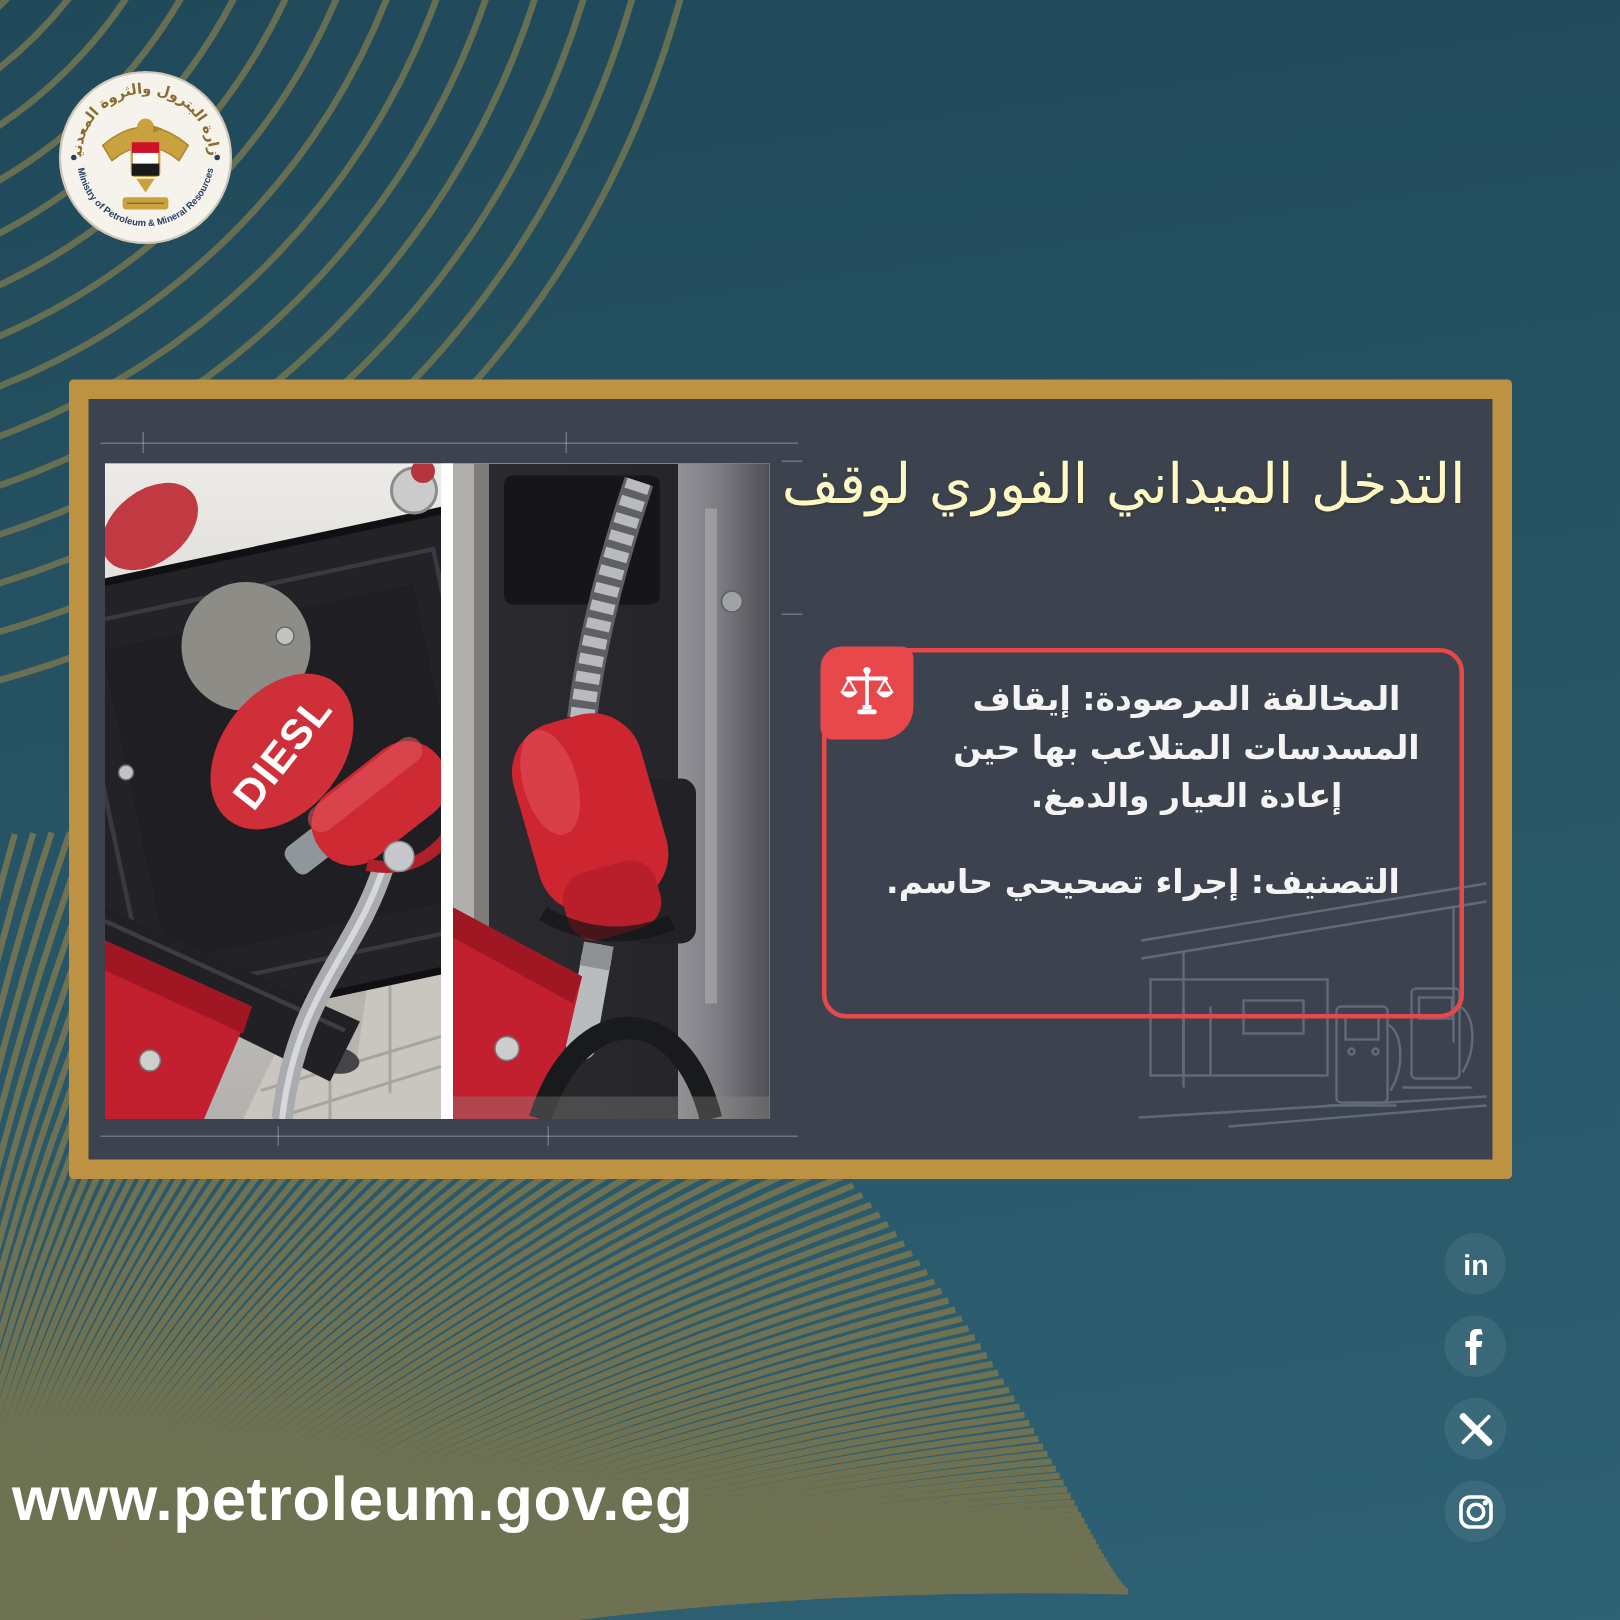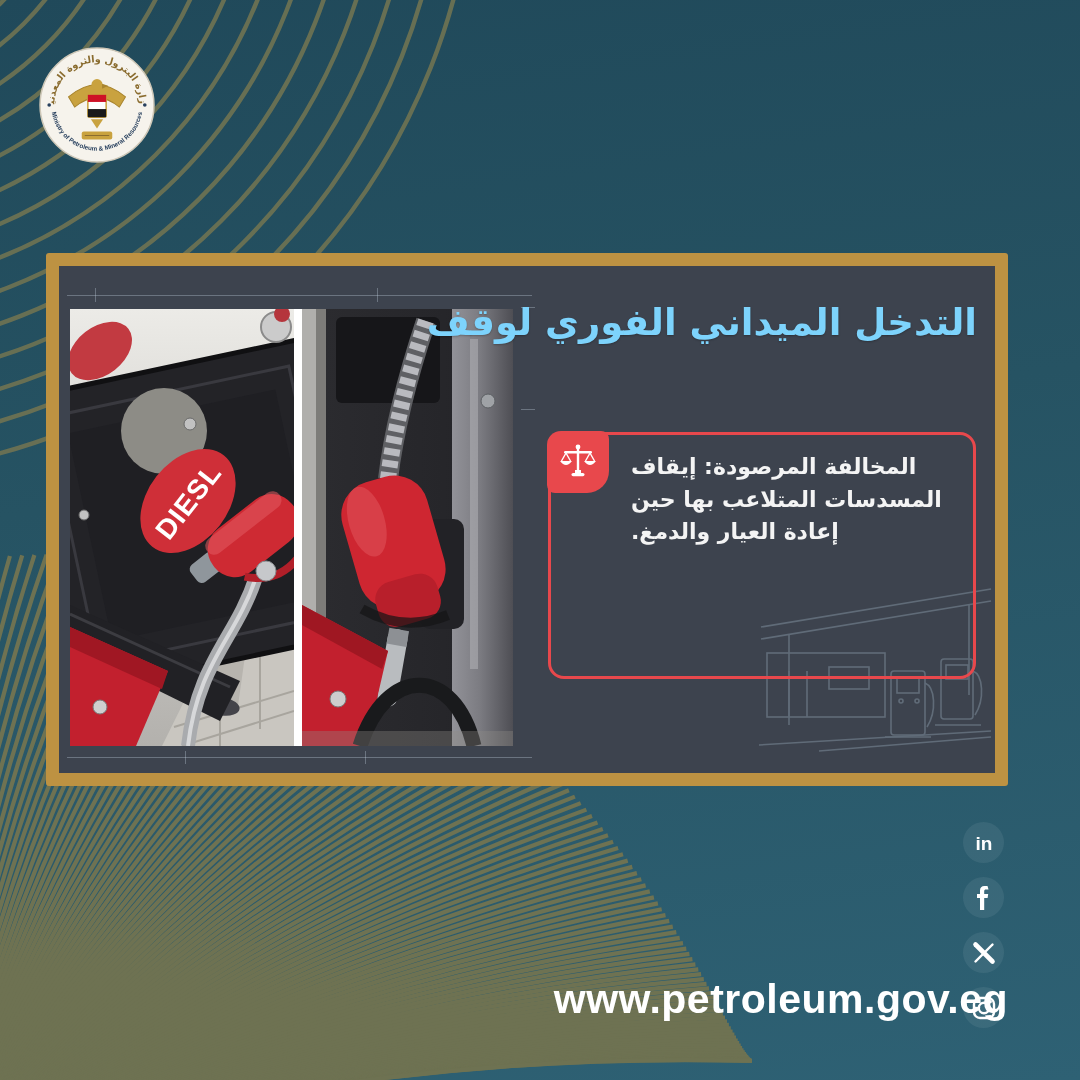--- a/index.html
+++ b/index.html
@@ -15,46 +15,46 @@
   .card{
     position:absolute;left:46px;top:253px;width:962px;height:533px;z-index:2;
     box-sizing:border-box;border:13px solid #bd9242;background:#3d434e;border-radius:3px;
   }
   .guide{position:absolute;background:rgba(205,222,232,.32);}
   .photos{position:absolute;left:11px;top:43px;width:443px;height:437px;display:flex;background:#fff;}
   .photos svg{display:block;height:437px;}
   .photo-gap{width:8px;background:#ffffff;}
   .headline{
     position:absolute;top:30px;right:18px;width:446px;direction:rtl;text-align:center;
-    color:#7dd3fc;font-size:37px;line-height:1.48;font-weight:bold;z-index:3;
+    color:#fef9c3;font-size:37px;line-height:1.48;font-weight:normal;z-index:3;
     text-shadow:0 1px 2px rgba(0,0,0,.25);white-space:nowrap;
   }
   .infobox{
     position:absolute;left:489px;top:166px;width:428px;height:247px;box-sizing:border-box;
     border:3.5px solid #e8484c;border-radius:16px;z-index:3;
   }
   .infobox .badge{
     position:absolute;left:-4px;top:-4px;width:62px;height:62px;background:#e8484c;
     border-radius:14px 8px 22px 8px;display:flex;align-items:center;justify-content:center;
   }
   .infobox .copy{padding:16px 22px 0 22px;direction:rtl;}
   .infobox p{
-    margin:0 0 24px 0;color:#f4f4f4;font-size:22px;line-height:1.48;font-weight:bold;text-align:left;
+    margin:0 0 24px 0;color:#f4f4f4;font-size:22px;line-height:1.48;font-weight:bold;text-align:center;
   }
   .infobox p.first{padding-left:58px;}
   .watermark{position:absolute;right:2px;bottom:2px;z-index:1;opacity:.32;}
   
   .social{position:absolute;left:963px;top:822px;z-index:4;display:flex;flex-direction:column;gap:14px;}
   .social .btn{
     width:41px;height:41px;border-radius:50%;background:rgba(255,255,255,.07);
     display:flex;align-items:center;justify-content:center;cursor:pointer;
   }
   
   .footer{
-    position:absolute;left:0;top:976px;width:1000px;text-align:right;z-index:3;margin-left:20px;
+    position:absolute;left:0;top:976px;width:1000px;text-align:left;z-index:3;margin-left:20px;
   }
   .footer span{
     position:relative;left:-12px;color:#ffffff;font-size:41px;font-weight:bold;
     font-family:"Liberation Sans",sans-serif;letter-spacing:.5px;
   }
 </style>
 </head>
 <body>
 
 <div id="stage">
@@ -374,20 +374,21 @@
             <rect x="13.5" y="31" width="13" height="3.2" rx="1.6"></rect>
           </g>
           <g stroke="#ffffff" stroke-width="1.4" fill="none">
             <path d="M8,11 L3.5,19 M8,11 L12.5,19"></path>
             <path d="M32,11 L27.5,19 M32,11 L36.5,19"></path>
           </g>
         </svg>
       </div>
       <div class="copy">
         <p class="first">المخالفة المرصودة: إيقاف المسدسات المتلاعب بها حين إعادة العيار والدمغ.</p>
+        <p>التصنيف: إجراء تصحيحي حاسم.</p>
       </div>
     </div>
 
     <svg class="watermark" width="234" height="196" viewBox="0 0 234 196">
       <g stroke="#a9c0d0" stroke-width="1.6" fill="none">
         <path d="M2,52 L232,14"></path>
           <path d="M2,64 L232,26"></path>
         <path d="M30,60 V150"></path>
           <path d="M210,30 V120"></path>
         <rect x="8" y="78" width="118" height="64"></rect>

